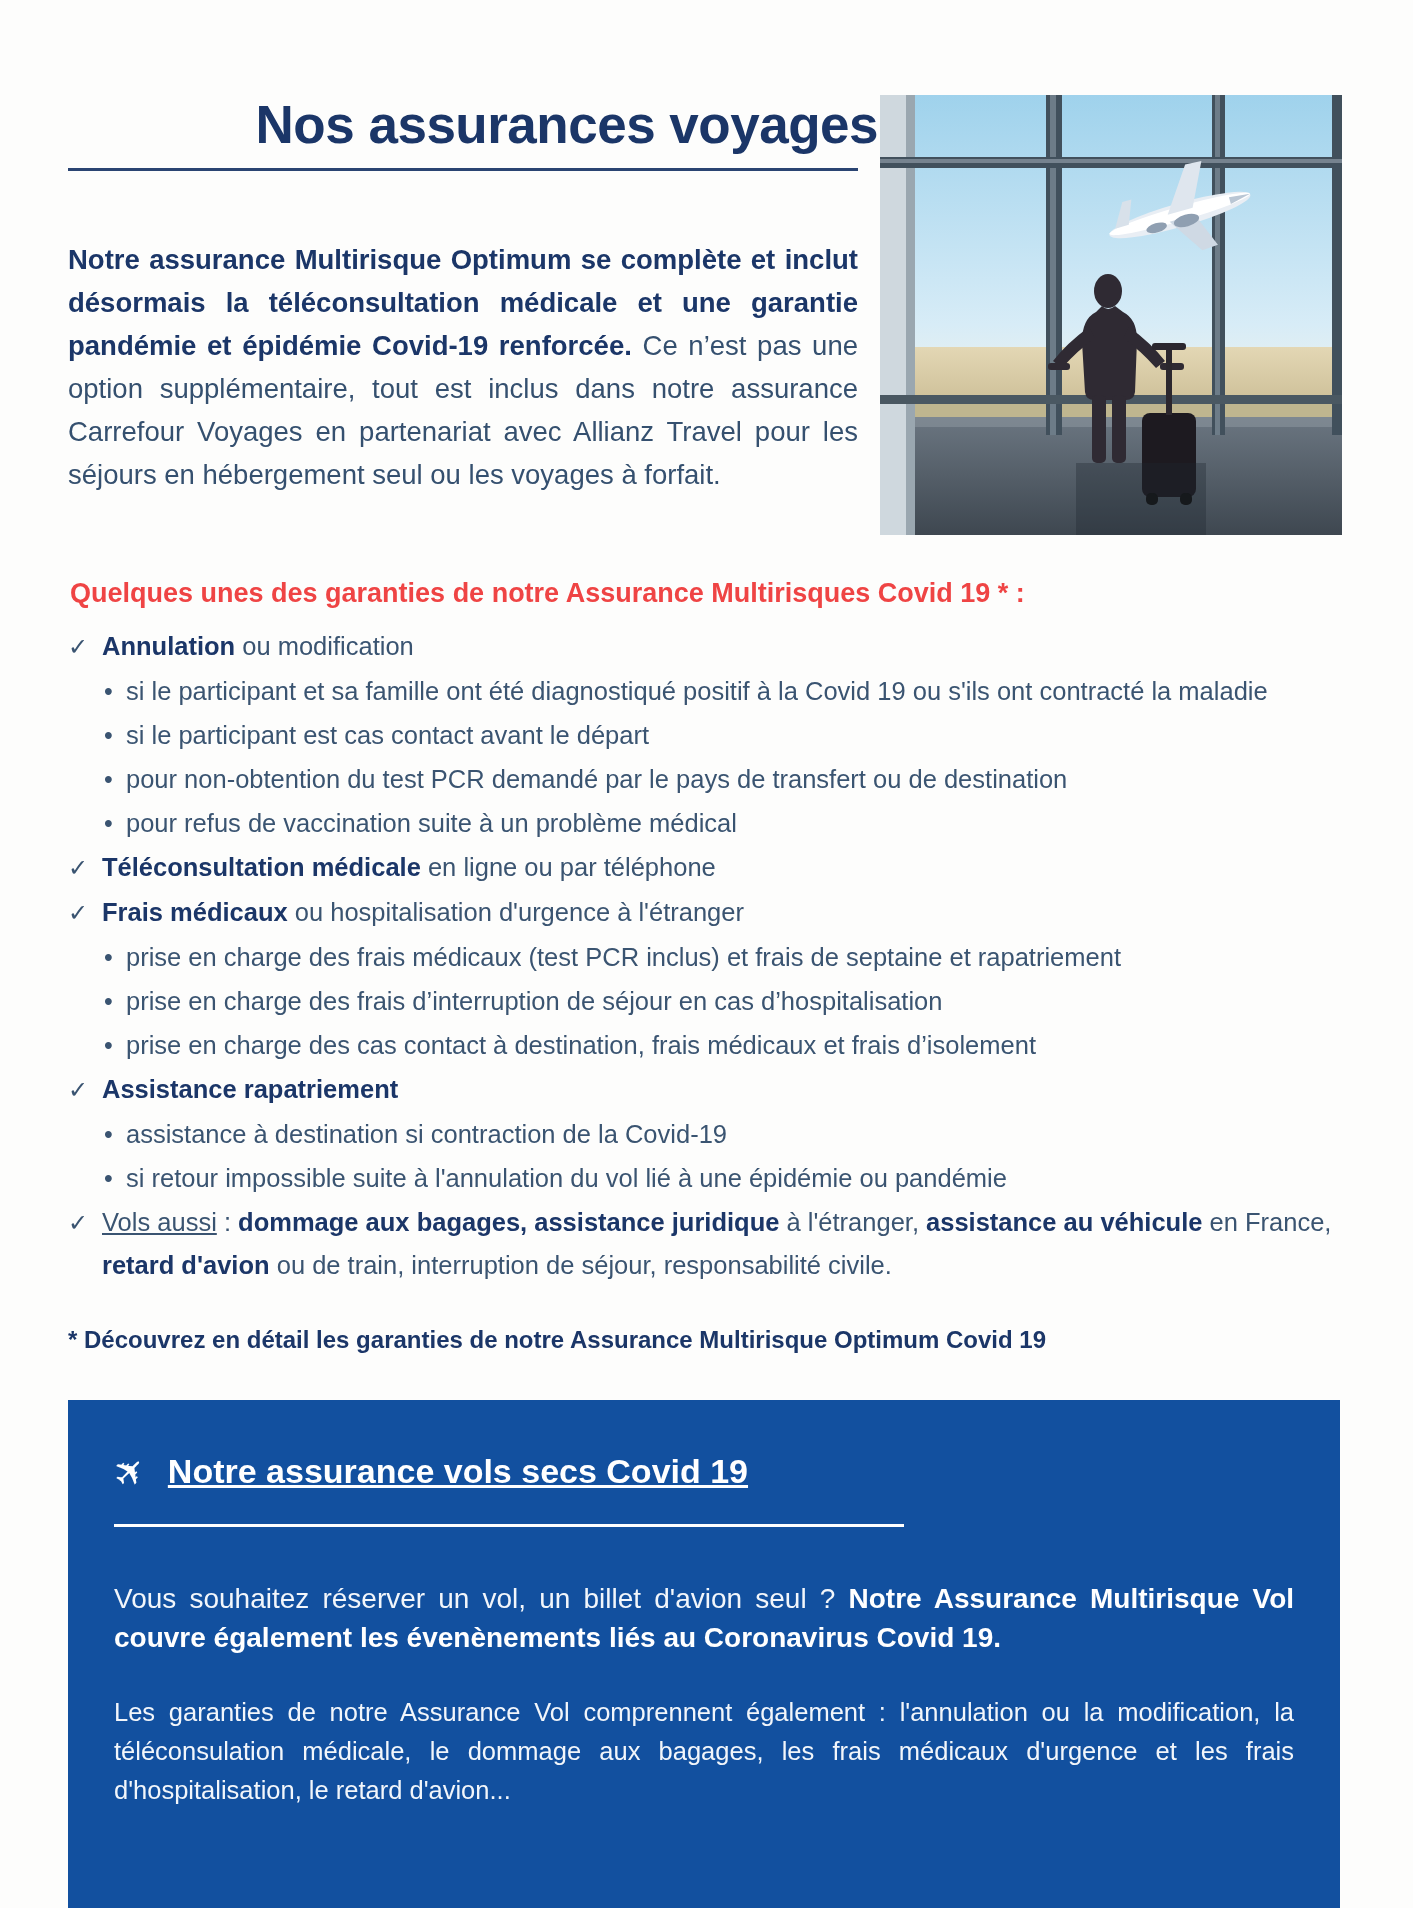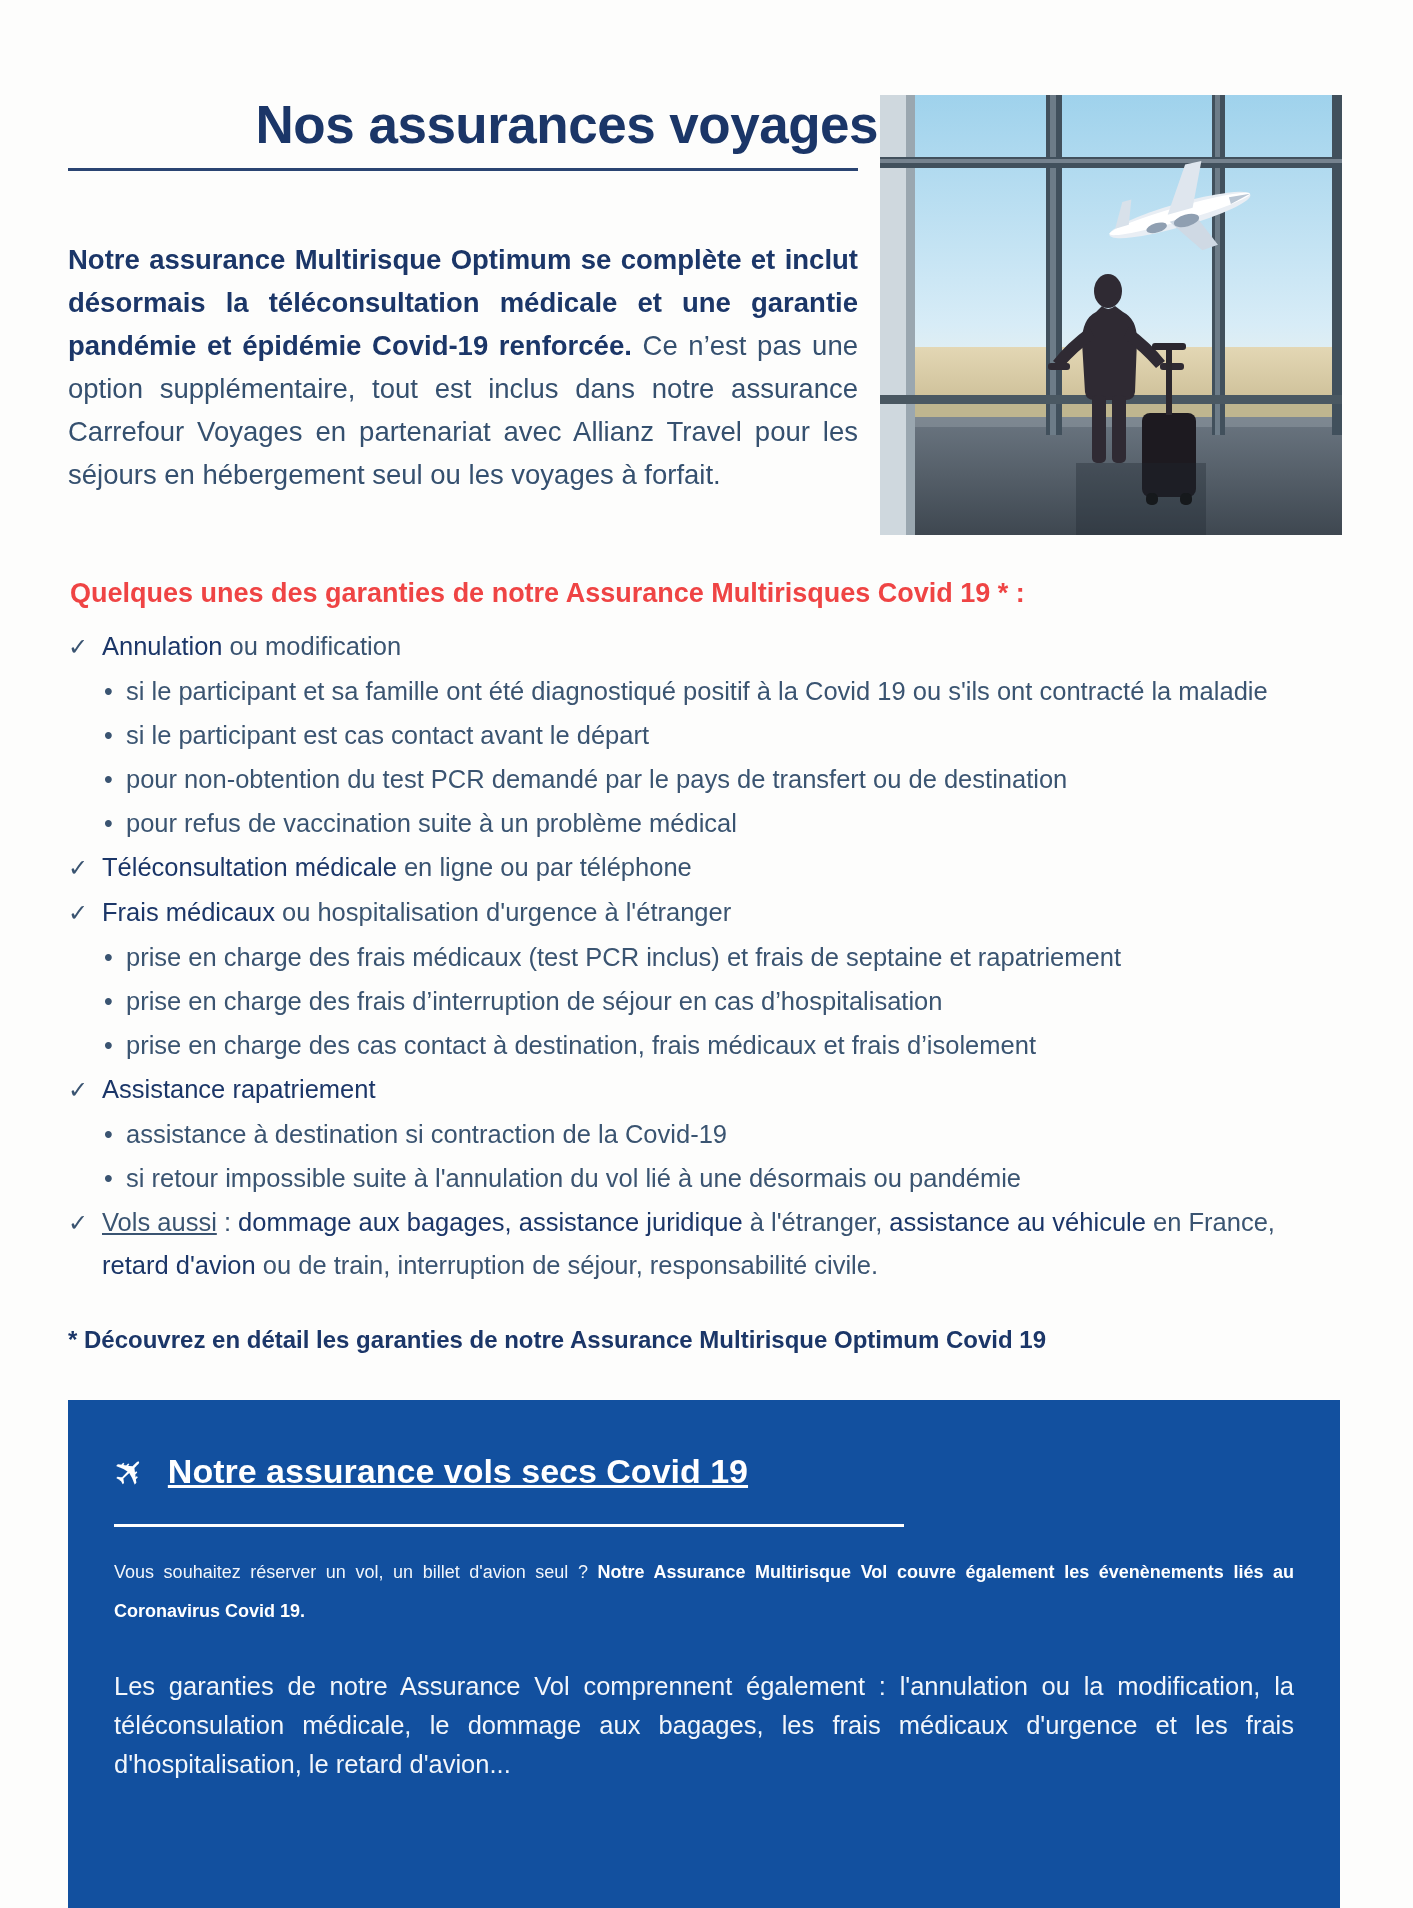--- a/index.html
+++ b/index.html
@@ -105,21 +105,21 @@
     flex: 0 0 34px;
     font-size: 24px;
     color: #3a5471;
     line-height: 43px;
     text-align: left;
   }
   .check-text {
     flex: 1;
     line-height: 43px;
   }
-  .check-text b { color: #1b3668; font-weight: normal; }
+  .check-text b { color: #1b3668; font-weight: bold; }
   .check-text .u { text-decoration: underline; }
 
   .sub-row {
     display: flex;
     align-items: flex-start;
     margin-left: 36px;
     margin-bottom: 1px;
   }
   .sub-bullet {
     width: 22px;
@@ -175,22 +175,22 @@
     white-space: nowrap;
     text-decoration: underline;
   }
   .bb-rule {
     margin-top: 33px;
     width: 790px;
     height: 3px;
     background: #ffffff;
   }
   .bb-p {
-    margin-top: 26px;
-    font-size: 18px;
+    margin-top: 52px;
+    font-size: 28px;
     line-height: 39px;
     text-align: justify;
     width: 1180px;
     color: #f2f6fb;
   }
   .bb-p b { font-weight: bold; color: #ffffff; }
   .bb-p2 {
     margin-top: 36px;
     font-size: 25.5px;
     line-height: 39px;
@@ -343,21 +343,21 @@
     <div class="check-row">
       <span class="check-mark">✓</span>
       <span class="check-text"><b>Assistance rapatriement</b><span></span></span>
     </div>
     <div class="sub-row">
       <span class="sub-bullet">•</span>
       <span class="sub-text">assistance à destination si contraction de la Covid-19</span>
     </div>
     <div class="sub-row">
       <span class="sub-bullet">•</span>
-      <span class="sub-text">si retour impossible suite à l'annulation du vol lié à une désormais ou pandémie</span>
+      <span class="sub-text">si retour impossible suite à l'annulation du vol lié à une épidémie ou pandémie</span>
     </div>
 
     <div class="check-row">
       <span class="check-mark">✓</span>
       <span class="check-text"><span class="u">Vols aussi</span><span> : </span><b>dommage aux bagages, assistance juridique</b><span> à l'étranger, </span><b>assistance au véhicule</b><span> en France, </span><b>retard d'avion</b><span> ou de train, interruption de séjour, responsabilité civile.</span></span>
     </div>
 
   </div>
 
   <div class="footnote">* Découvrez en détail les garanties de notre Assurance Multirisque Optimum Covid 19</div>

